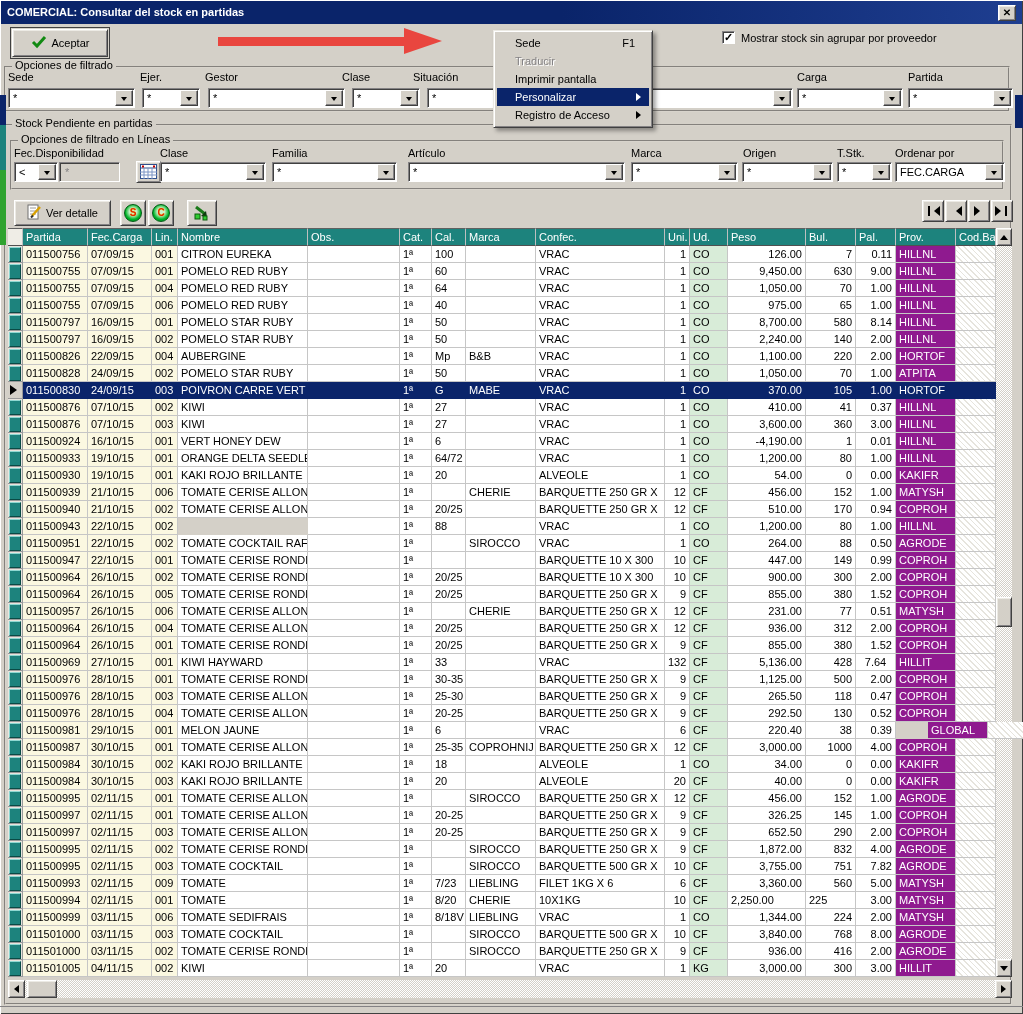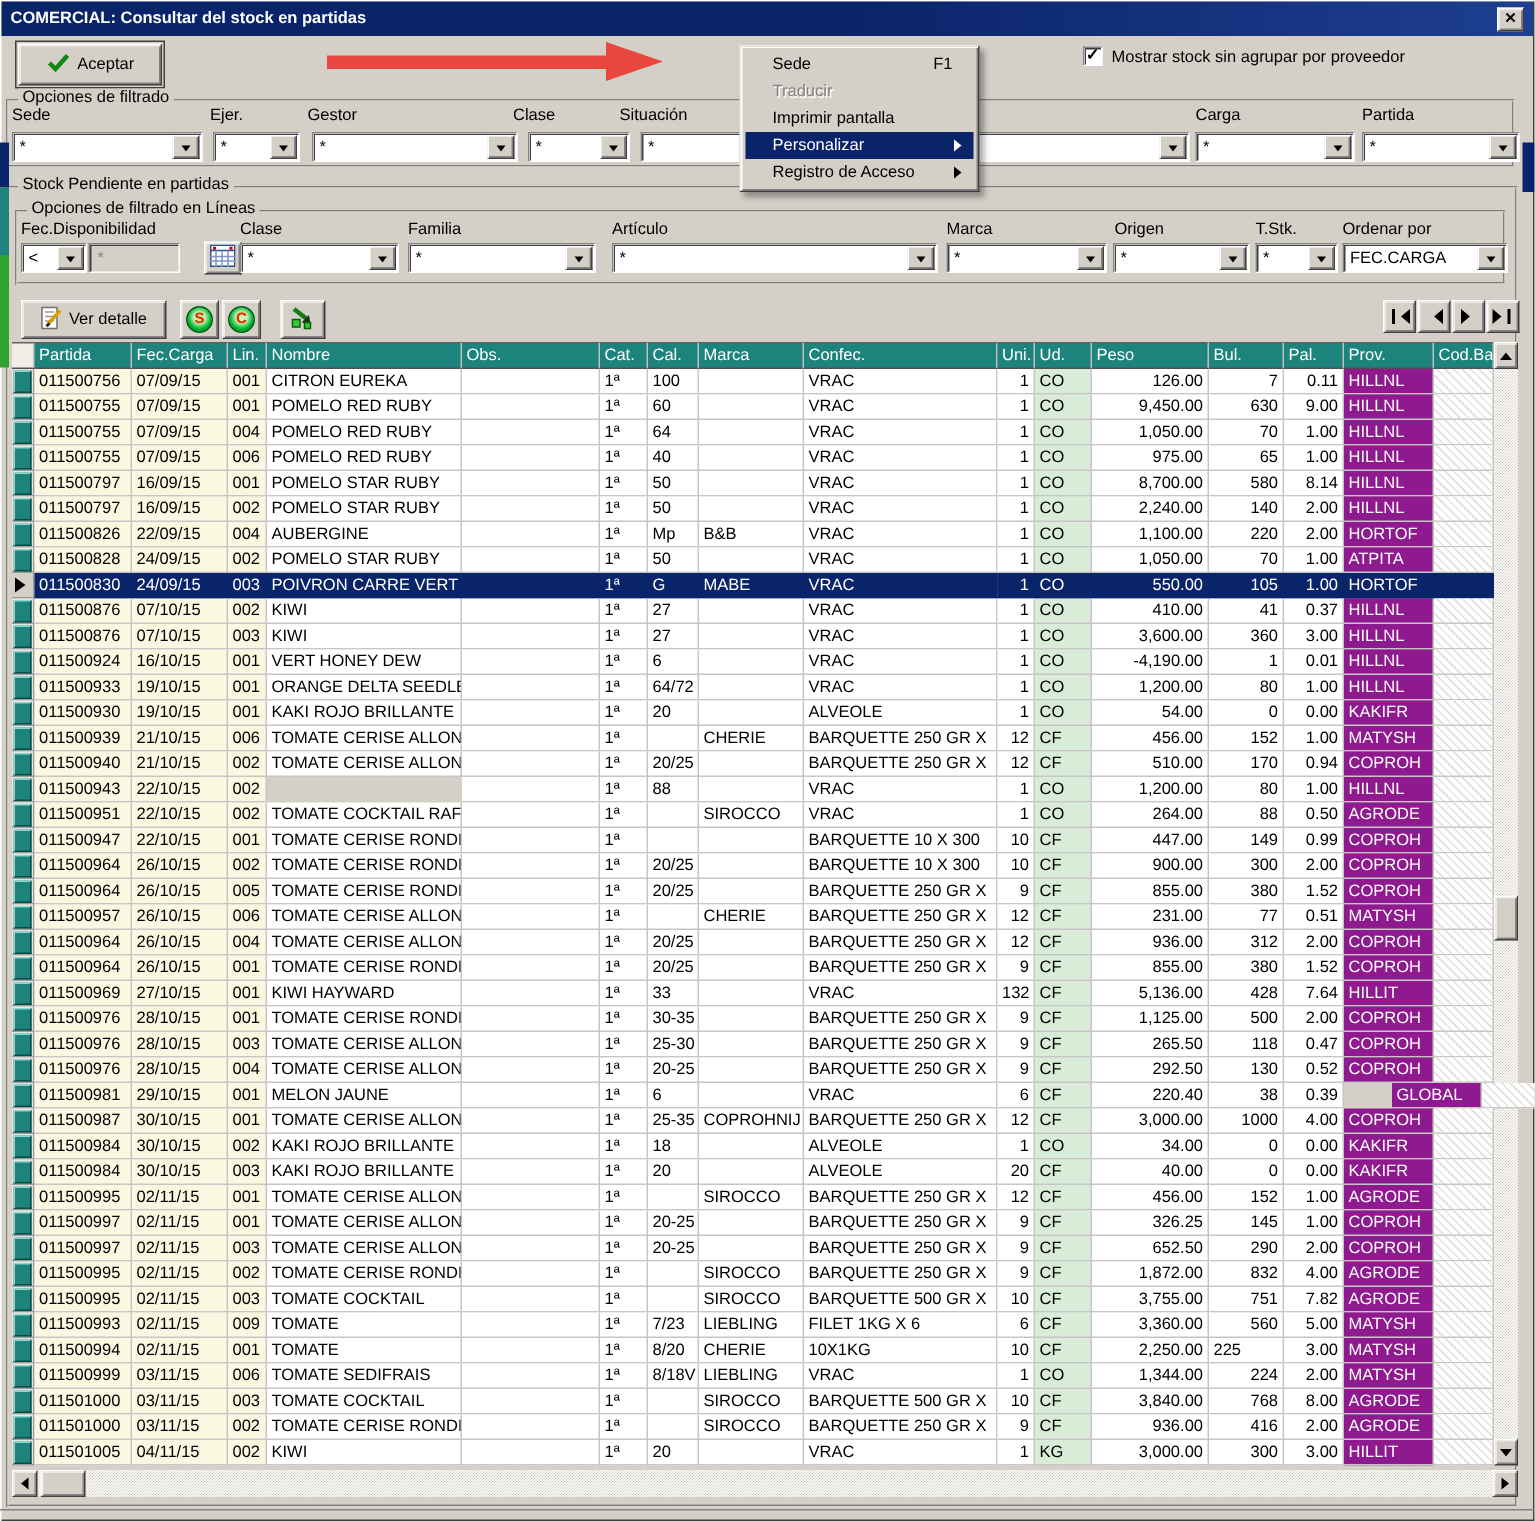--- a/index.html
+++ b/index.html
@@ -477,21 +477,21 @@
         <div class="cell c1" style="width: 64px;">24/09/15</div>
         <div class="cell c2" style="width: 26px;">003</div>
         <div class="cell c3" style="width: 130px;">POIVRON CARRE VERT</div>
         <div class="cell c4" style="width: 92px;"></div>
         <div class="cell c5" style="width: 32px;">1ª</div>
         <div class="cell c6" style="width: 34px;">G</div>
         <div class="cell c7" style="width: 70px;">MABE</div>
         <div class="cell c8" style="width: 129px;">VRAC</div>
         <div class="cell c9" style="width: 25px; text-align: right;">1</div>
         <div class="cell c10" style="width: 38px;">CO</div>
-        <div class="cell c11" style="width: 78px; text-align: right;">550.00</div>
+        <div class="cell c11" style="width: 78px; text-align: right;">370.00</div>
         <div class="cell c12" style="width: 50px; text-align: right;">105</div>
         <div class="cell c13" style="width: 40px; text-align: right;">1.00</div>
         <div class="cell c14" style="width: 60px;">HORTOF</div>
         <div class="cell c15" style="width: 40px;"></div>
       </div>
       <div class="grow">
         <div class="gcell" style="width: 15px;">
           <span class="sq"></span>
         </div>
         <div class="cell c0" style="width: 65px;">011500876</div>
@@ -815,21 +815,21 @@
         <div class="cell c3" style="width: 130px;">KIWI HAYWARD</div>
         <div class="cell c4" style="width: 92px;"></div>
         <div class="cell c5" style="width: 32px;">1ª</div>
         <div class="cell c6" style="width: 34px;">33</div>
         <div class="cell c7" style="width: 70px;"></div>
         <div class="cell c8" style="width: 129px;">VRAC</div>
         <div class="cell c9" style="width: 25px; text-align: right;">132</div>
         <div class="cell c10" style="width: 38px;">CF</div>
         <div class="cell c11" style="width: 78px; text-align: right;">5,136.00</div>
         <div class="cell c12" style="width: 50px; text-align: right;">428</div>
-        <div class="cell c13" style="width: 40px; text-align: right;">7.64</div>
+        <div class="cell c13" style="width: 40px; text-align: center;">7.64</div>
         <div class="cell c14" style="width: 60px;">HILLIT</div>
         <div class="cell c15" style="width: 40px;"></div>
       </div>
       <div class="grow">
         <div class="gcell" style="width: 15px;">
           <span class="sq"></span>
         </div>
         <div class="cell c0" style="width: 65px;">011500976</div>
         <div class="cell c1" style="width: 64px;">28/10/15</div>
         <div class="cell c2" style="width: 26px;">001</div>
@@ -1107,21 +1107,21 @@
         <div class="cell c1" style="width: 64px;">02/11/15</div>
         <div class="cell c2" style="width: 26px;">001</div>
         <div class="cell c3" style="width: 130px;">TOMATE</div>
         <div class="cell c4" style="width: 92px;"></div>
         <div class="cell c5" style="width: 32px;">1ª</div>
         <div class="cell c6" style="width: 34px;">8/20</div>
         <div class="cell c7" style="width: 70px;">CHERIE</div>
         <div class="cell c8" style="width: 129px;">10X1KG</div>
         <div class="cell c9" style="width: 25px; text-align: right;">10</div>
         <div class="cell c10" style="width: 38px;">CF</div>
-        <div class="cell c11" style="width: 78px; text-align: right;">2,250.00</div>
+        <div class="cell c11" style="width: 78px; ">2,250.00</div>
         <div class="cell c12" style="width: 50px; ">225</div>
         <div class="cell c13" style="width: 40px; text-align: right;">3.00</div>
         <div class="cell c14" style="width: 60px;">MATYSH</div>
         <div class="cell c15" style="width: 40px;"></div>
       </div>
       <div class="grow">
         <div class="gcell" style="width: 15px;">
           <span class="sq"></span>
         </div>
         <div class="cell c0" style="width: 65px;">011500999</div>

